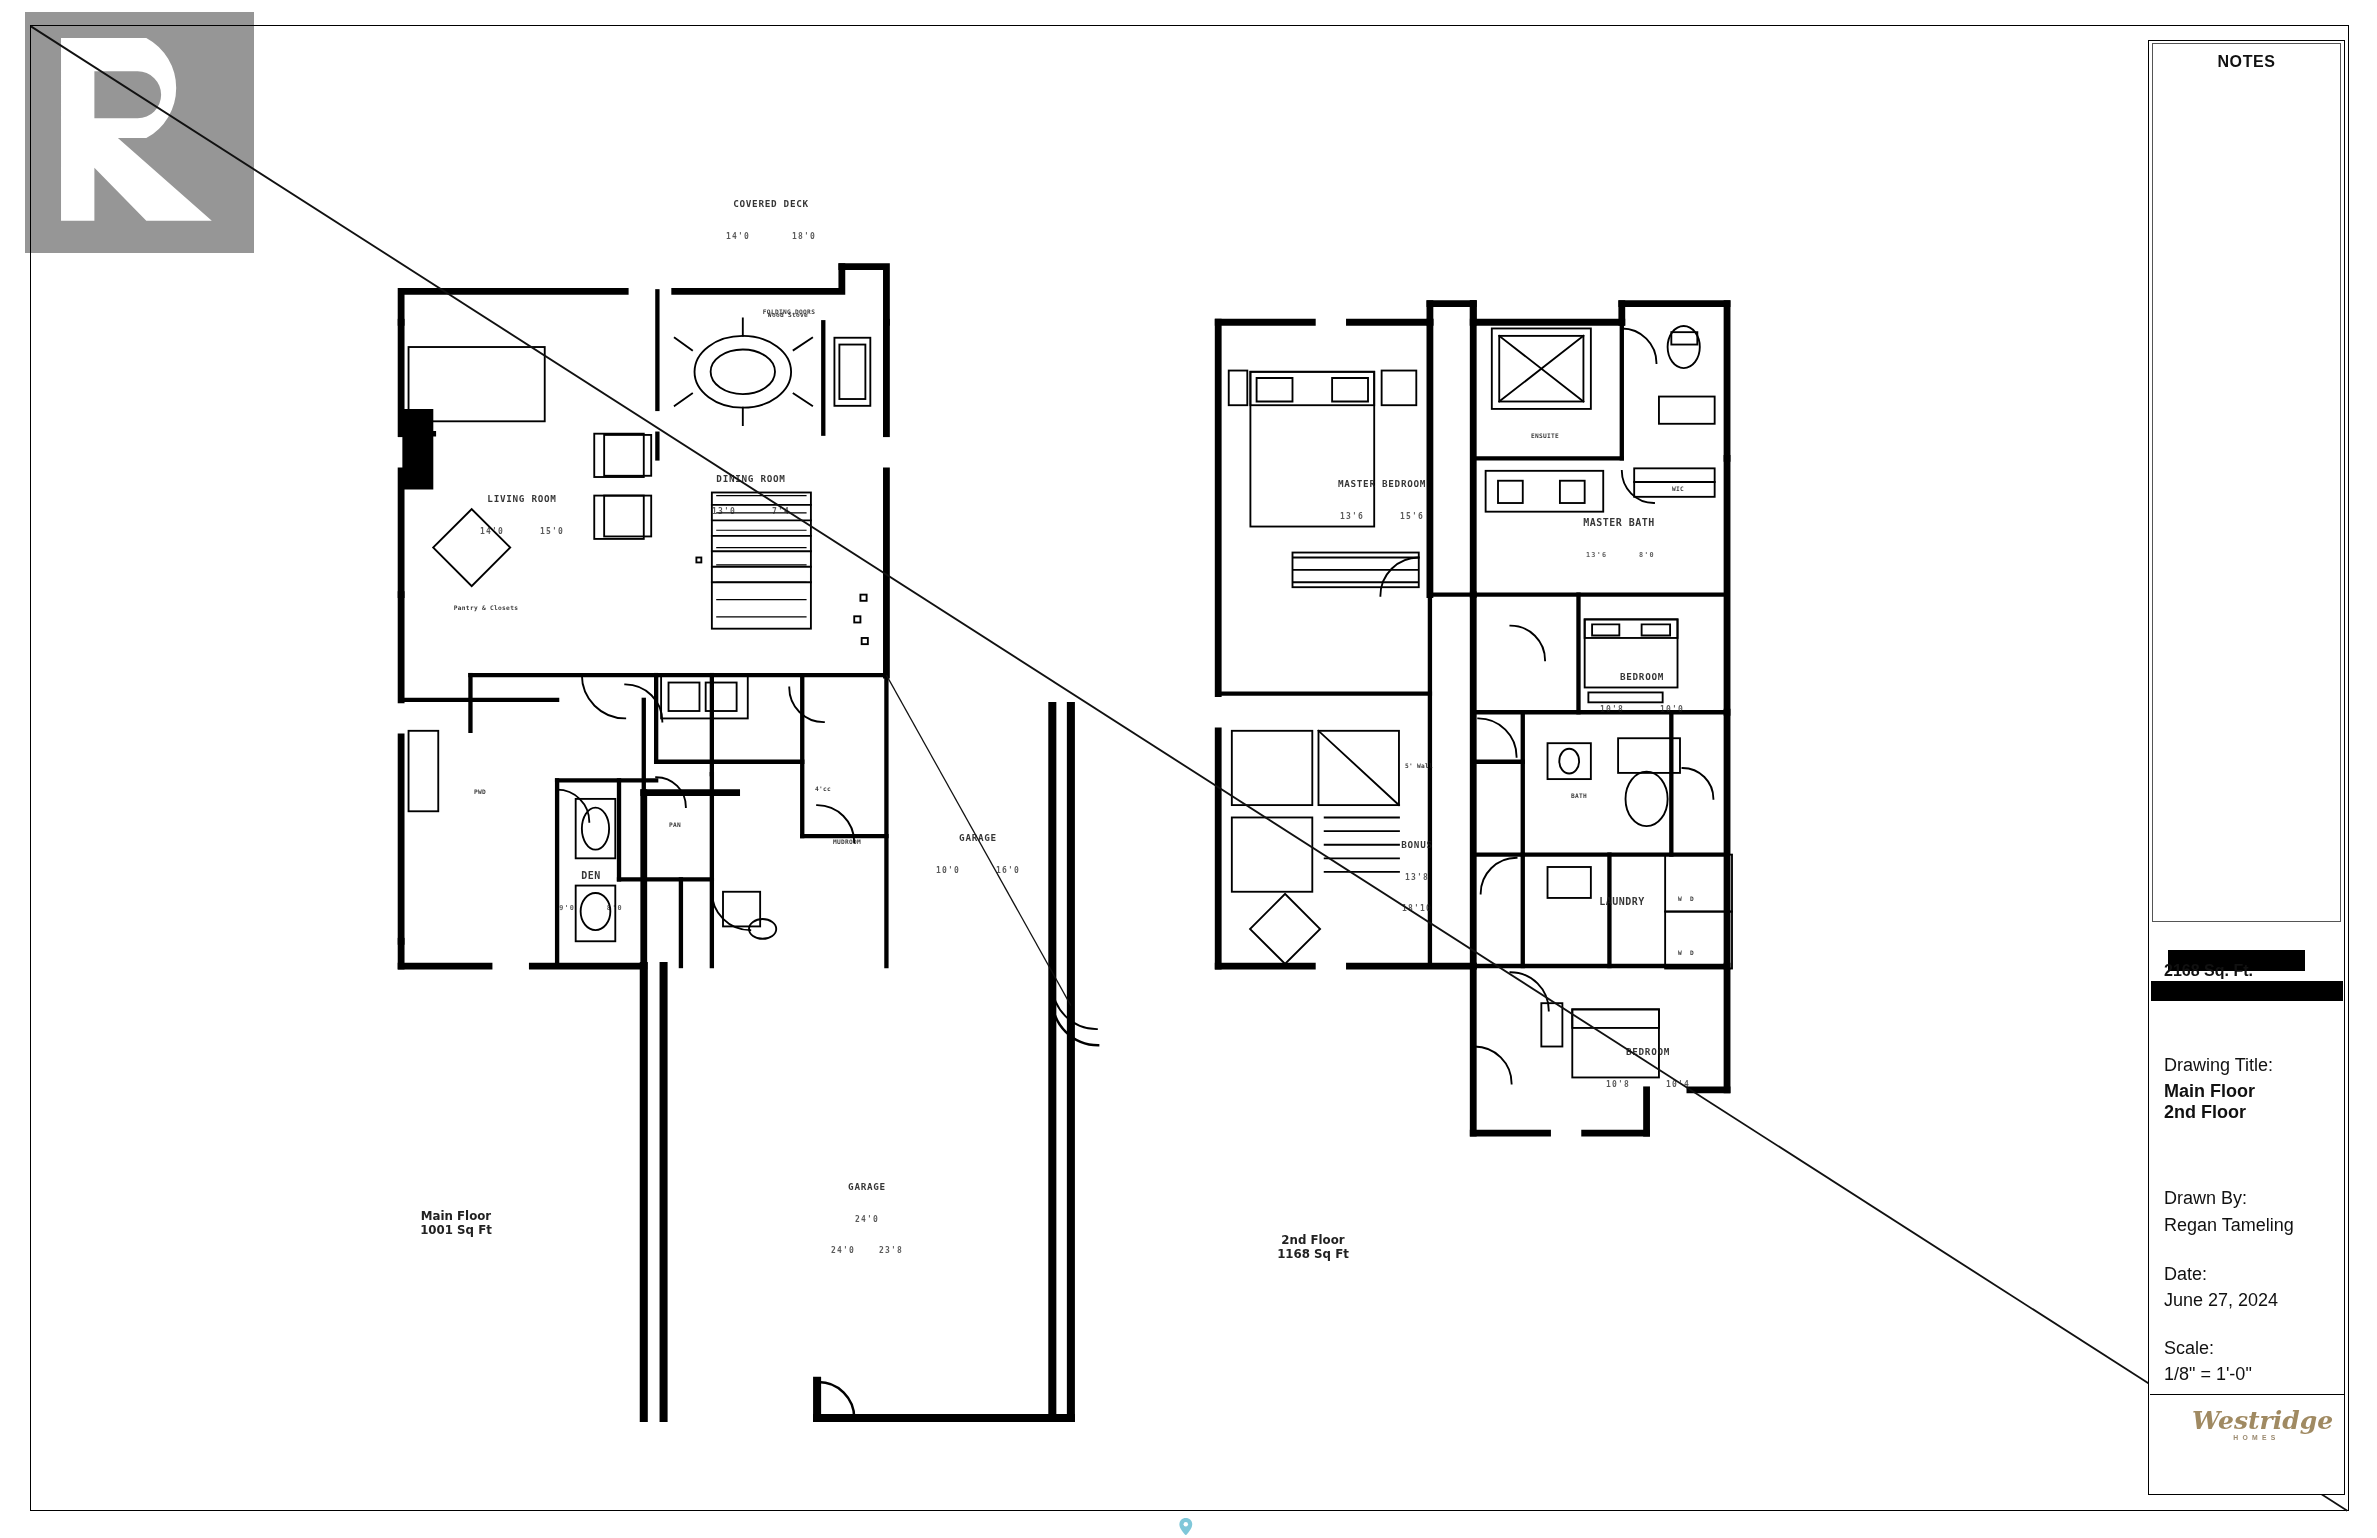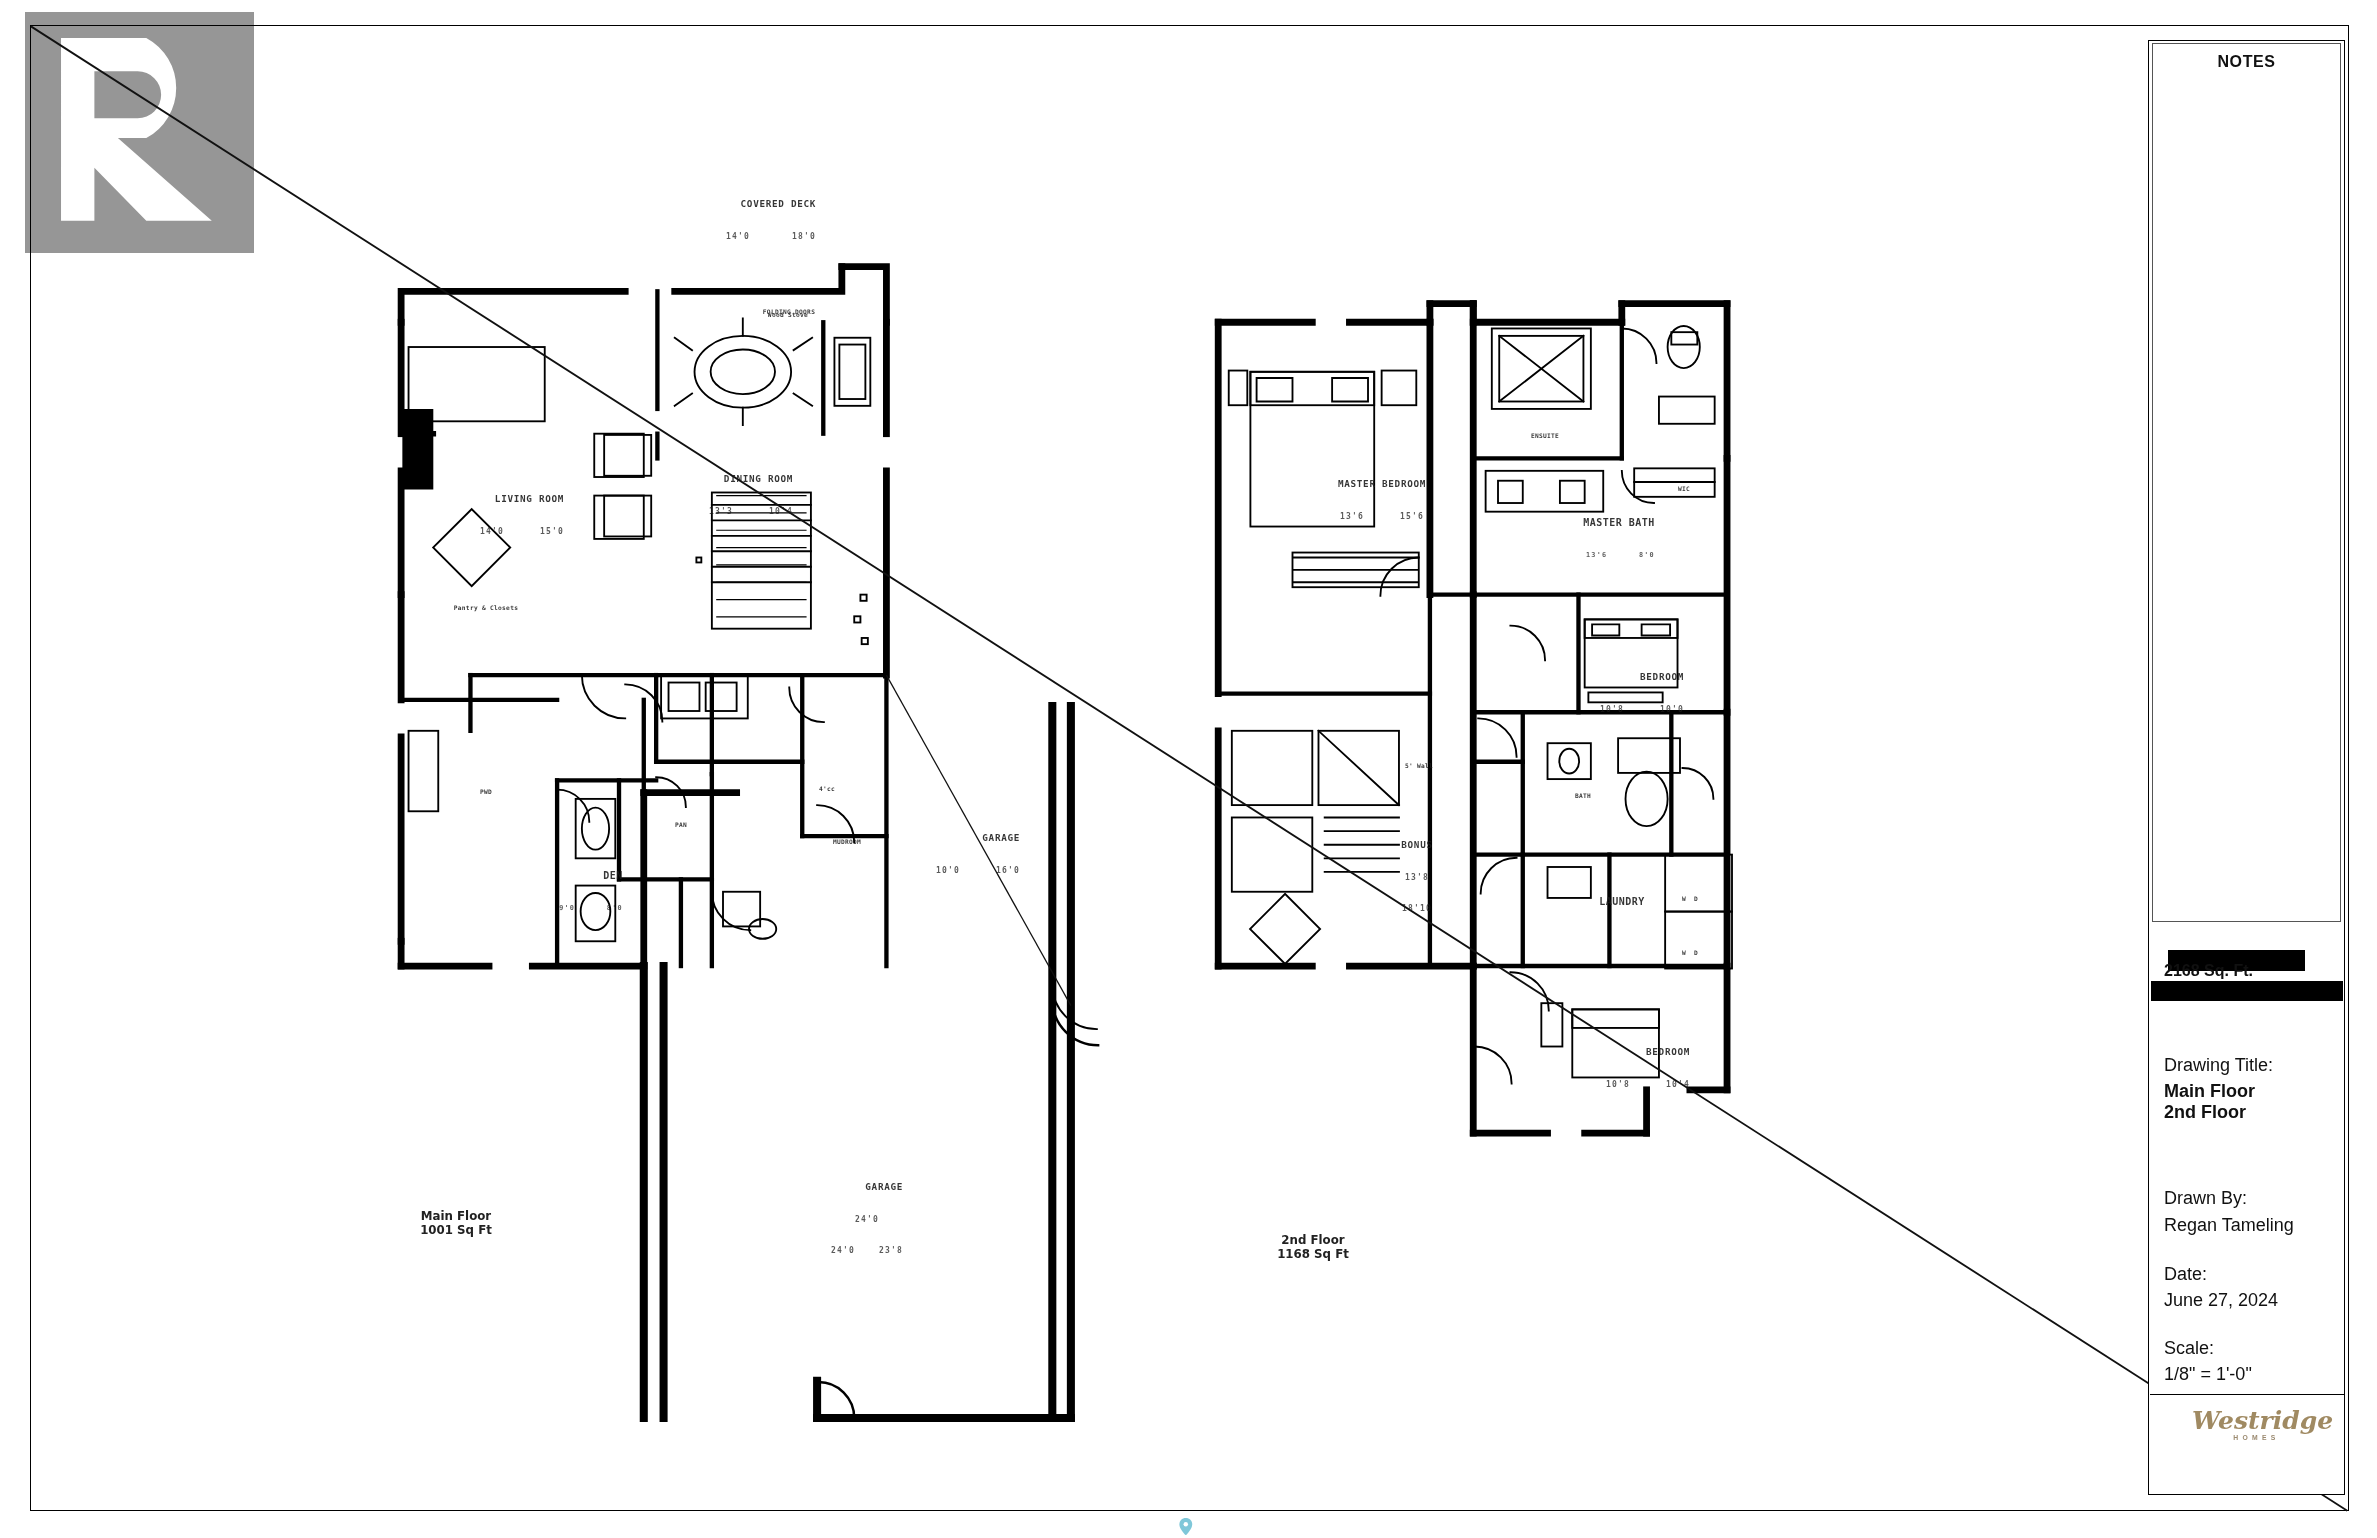--- a/index.html
+++ b/index.html
@@ -40,21 +40,21 @@
       color:#a08a62;font-weight:700;line-height:1;}
   .wr-sub{font-size:6.8px;letter-spacing:4.3px;color:#9b8a70;font-weight:700;margin-top:1.2px;}
 
   
   #plan{position:absolute;left:0;top:0;}
 
   
   .lab{position:absolute;text-align:center;color:#1a1a1a;
        font-family:"DejaVu Sans Mono",monospace;font-weight:700;white-space:pre;
        transform:translateX(-50%);}
-  .lab .nm{display:block;font-size:9.3px;letter-spacing:0.7px;opacity:.88;text-align:right;}
+  .lab .nm{display:block;font-size:9.3px;letter-spacing:0.7px;opacity:.88;}
   .lab .dm{display:block;font-size:8px;letter-spacing:1.2px;opacity:.72;margin-top:0.6px;}
   .lab-sm .nm{font-size:10px;letter-spacing:0.5px;}
   .lab-sm .dm{font-size:6.8px;text-align:right;}
   .lab-tiny .nm{font-size:6.2px;letter-spacing:0.3px;}
   .area-lab{position:absolute;text-align:center;transform:translateX(-50%);
       font-family:"DejaVu Sans",sans-serif;font-weight:700;color:#222;}
   .area-lab .a1{display:block;font-size:11.8px;}
   .area-lab .a2{display:block;font-size:11.8px;}
 
   .pin{position:absolute;left:1179px;top:1518px;width:13.6px;height:17.3px;}
@@ -319,21 +319,21 @@
     <span class="dm">14'0       18'0</span>
   </div>
 
   <div class="lab" style="left:522px;top:471px;">
     <span class="nm">LIVING ROOM</span>
     <span class="dm">14'0      15'0</span>
   </div>
 
   <div class="lab" style="left:751px;top:451px;">
     <span class="nm">DINING ROOM</span>
-    <span class="dm">13'3      10'4</span>
+    <span class="dm">13'0      7'4</span>
   </div>
 
   <div class="lab lab-tiny" style="left:789px;top:286px;">
     <span class="nm">FOLDING DOORS</span>
   </div>
 
   <div class="lab" style="left:978px;top:810px;">
     <span class="nm">GARAGE</span>
     <span class="dm">10'0      16'0</span>
   </div>

